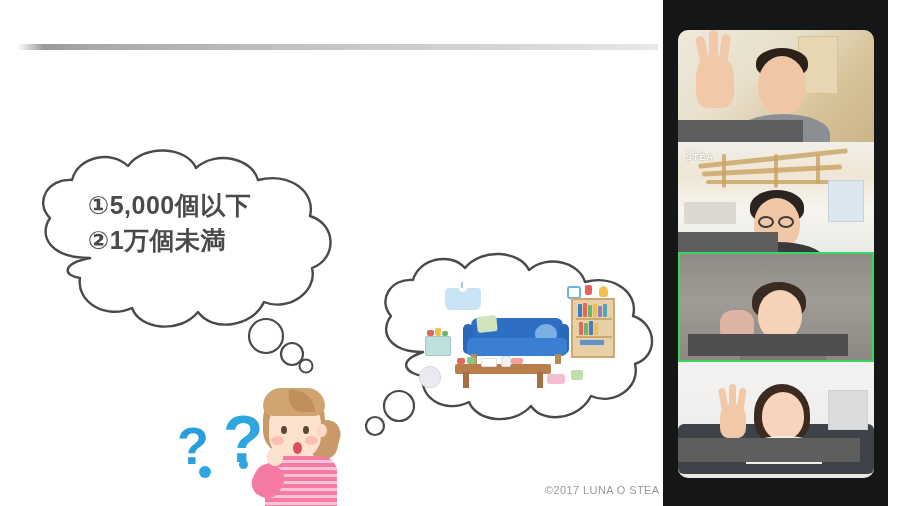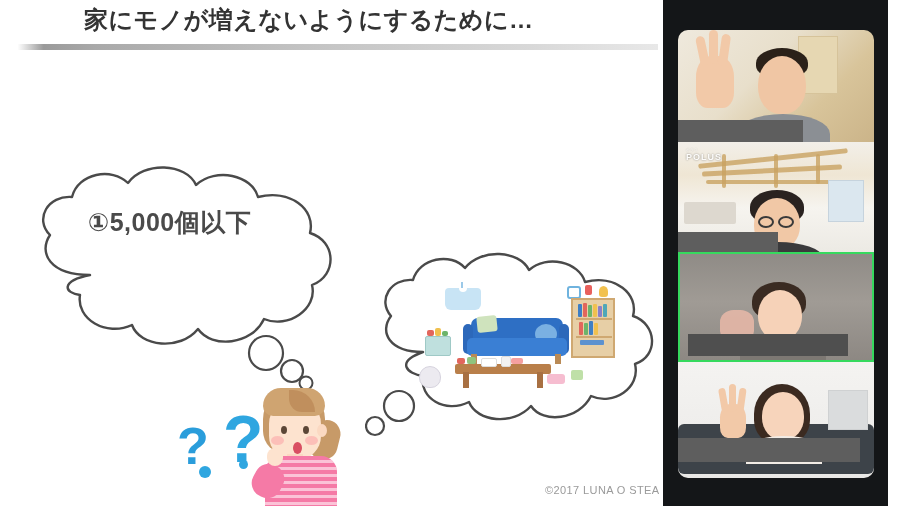--- a/index.html
+++ b/index.html
@@ -27,21 +27,21 @@
     border:2px solid #3f8fcf;border-radius:14px;background:#ffffff;
     box-sizing:border-box;
   }
   .qbox-text{
     position:absolute;left:0;top:0;width:100%;height:100%;
     display:flex;align-items:center;justify-content:center;
     font-size:25px;font-weight:bold;color:#1f77c8;letter-spacing:1px;
   }
 
   
-  .cloud-left{position:absolute;left:20px;top:157px;width:380px;height:240px;}
+  .cloud-left{position:absolute;left:20px;top:140px;width:380px;height:240px;}
   .cloud-left svg{position:absolute;left:0;top:0;}
   .answers{
     position:absolute;left:68px;top:48px;width:300px;
     font-size:25px;font-weight:bold;color:#4a4a4a;line-height:35px;
     letter-spacing:.5px;
   }
   .answers div{white-space:nowrap;}
 
   
   .cloud-right{position:absolute;left:365px;top:248px;width:300px;height:200px;}
@@ -147,21 +147,20 @@
   }
   .polus small{display:block;font-size:3.5px;letter-spacing:.6px;font-weight:normal;opacity:.85;}
 </style>
 </head>
 <body>
 
 <div class="screen">
 
   <div class="slide">
 
-    <div class="slide-title">家にモノが増えないようにするために…</div>
     <div class="title-rule"></div>
 
 
     <div class="cloud-left">
       <svg width="380" height="240" viewBox="0 0 380 240">
         <path d="M70,118
                  C30,118 18,96 30,78
                  C14,62 28,38 52,40
                  C58,16 92,10 108,26
                  C124,4 166,6 176,28
@@ -172,20 +171,21 @@
                  C232,188 192,192 178,172
                  C160,194 120,190 112,168
                  C86,180 56,162 60,138
                  C44,136 40,124 70,118 Z" fill="#ffffff" stroke="#4a4a4a" stroke-width="2.4" stroke-linejoin="round"></path>
         <circle cx="246" cy="196" r="17" fill="#ffffff" stroke="#4a4a4a" stroke-width="2.2"></circle>
         <circle cx="272" cy="214" r="11" fill="#ffffff" stroke="#4a4a4a" stroke-width="2.2"></circle>
         <circle cx="286" cy="226" r="6.5" fill="#ffffff" stroke="#4a4a4a" stroke-width="2"></circle>
       </svg>
       <div class="answers">
         <div>①5,000個以下</div>
+        <div>②1万個未満</div>
       </div>
     </div>
 
     <div class="cloud-right">
       <svg width="300" height="200" viewBox="0 0 300 200">
         <path d="M58,104
                  C24,104 14,84 26,68
                  C12,52 26,30 48,32
                  C54,10 86,4 100,20
                  C116,0 154,2 164,22
@@ -317,21 +317,21 @@
       <div class="beam" style="left:138px;top:12px;width:4px;height:30px;"></div>
       <div class="window" style="left:150px;top:38px;width:36px;height:42px;"></div>
       <div class="beam" style="left:6px;top:60px;width:52px;height:22px;background:#ddd8cf;opacity:1"></div>
       <div class="hairc" style="left:72px;top:48px;width:54px;height:34px;background:#2a2320"></div>
       <div class="head" style="left:76px;top:56px;width:46px;height:52px;background:#f1c8a6"></div>
       <div class="glasses" style="left:80px;top:74px;width:16px;height:12px;"></div>
       <div class="glasses" style="left:100px;top:74px;width:16px;height:12px;"></div>
       <div class="shoulders" style="left:56px;top:100px;width:88px;height:30px;background:#3a3a3c"></div>
       <div class="polus">
         <small>ポラス</small>
-        <span>POLUS</span>
+        <span>STEA</span>
       </div>
       <div class="namebar nb2"></div>
     </div>
 
     <div class="tile t3">
       <div class="bg bg3"></div>
       <div class="hand-up" style="left:40px;top:56px;width:34px;height:30px;background:#e9b9a8;opacity:.85"></div>
       <div class="hairc" style="left:72px;top:28px;width:54px;height:38px;background:#3a2b22"></div>
       <div class="head" style="left:78px;top:36px;width:44px;height:50px;background:#f6d2b8"></div>
       <div class="shoulders" style="left:60px;top:82px;width:86px;height:30px;background:#7d7873"></div>

